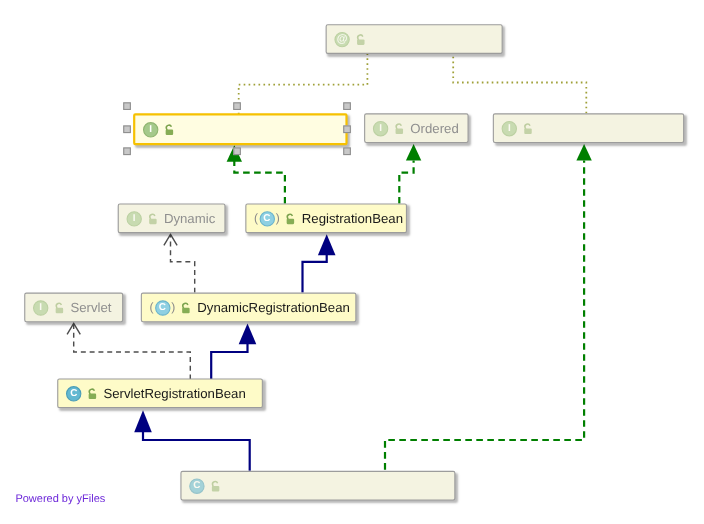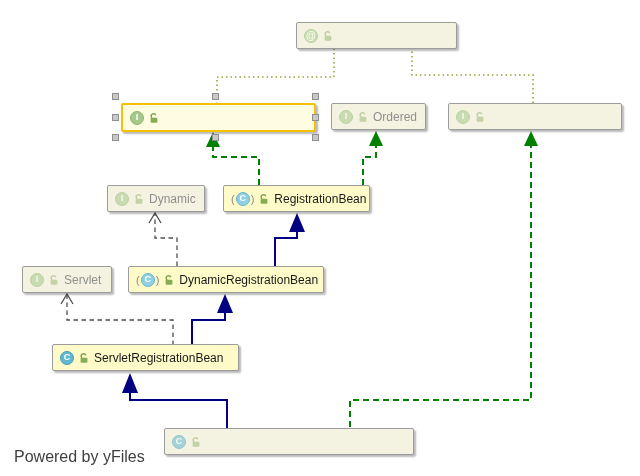--- a/index.html
+++ b/index.html
@@ -31,21 +31,21 @@
   .circ.abst{background:#8fd0e2;border:1px solid #6ab4cc;box-sizing:border-box;}
   .type-icon.abstract::before{content:"(";color:#8a8a8a;font-size:11px;margin-right:1px;}
   .type-icon.abstract::after{content:")";color:#8a8a8a;font-size:11px;margin-left:1px;}
   .lock-icon{display:inline-flex;flex:0 0 auto;}
   .handle{
     position:absolute;z-index:3;width:7px;height:7px;
     background:#c8c8c8;border:1px solid #8f8f8f;box-sizing:border-box;
   }
   .footer{
     position:absolute;left:14px;top:448px;z-index:2;
-    font-size:16px;color:#404040;
+    font-size:10px;color:#6d28d9;
   }
 </style>
 </head>
 <body>
 
 <svg id="edges" width="640" height="476">
 
   <path d="M217,104 L217,77 L334,77 L334,49" fill="none" stroke="#9fa038" stroke-width="1.6" stroke-dasharray="1.5,3"></path>
   <path d="M533,103 L533,75 L412,75 L412,49" fill="none" stroke="#9fa038" stroke-width="1.6" stroke-dasharray="1.5,3"></path>
 

